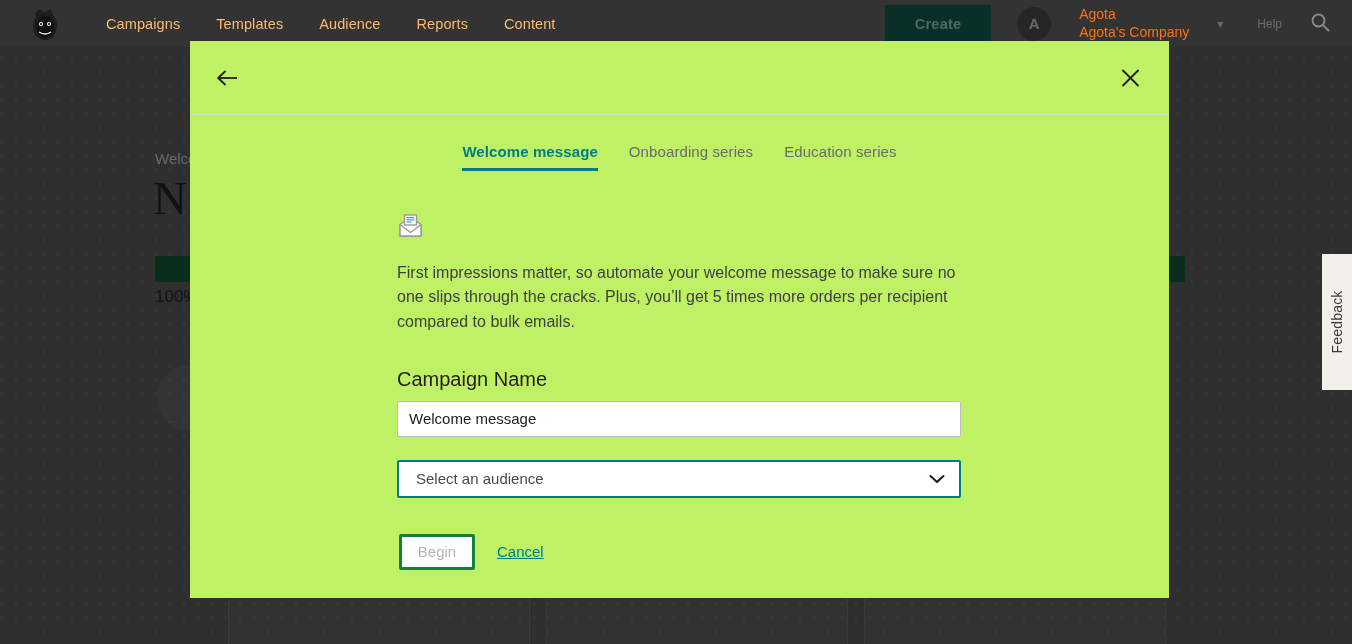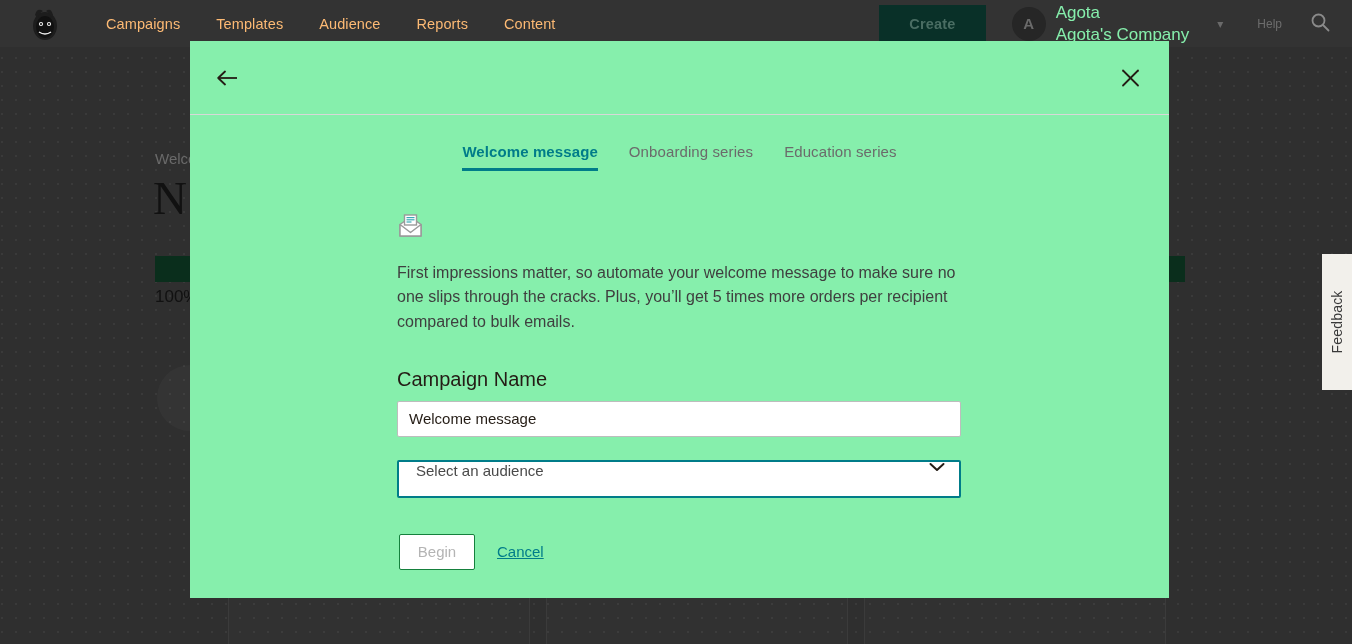--- a/index.html
+++ b/index.html
@@ -91,23 +91,24 @@
     background: #262626;
     color: #6a6a6a;
     display: flex;
     align-items: center;
     justify-content: center;
     font-size: 15px;
     font-weight: bold;
   }
   .bg-acct-text {
     line-height: 1.25;
-    color: #86efac;
-    font-size: 17px;
+    color: #f97316;
+    font-size: 14px;
     white-space: nowrap;
+    margin-left: 18px;
   }
   .bg-caret {
     color: #6a6a6a;
     font-size: 12px;
     margin-left: 18px;
   }
   .bg-help {
     color: #6d6d6d;
     font-size: 12px;
     margin-left: 34px;
@@ -190,21 +191,21 @@
     letter-spacing: .2px;
   }
 
   
   .modal {
     position: absolute;
     left: 190px;
     top: 41px;
     width: 979px;
     height: 557px;
-    background: #86efac;
+    background: #bef264;
     z-index: 20;
   }
 
   .modal-header {
     position: relative;
     height: 74px;
     border-bottom: 1px solid #d8d8d8;
   }
   .icon-btn {
     position: absolute;
@@ -297,21 +298,21 @@
     width: 564px;
     height: 38px;
   }
   .select-box {
     width: 100%;
     height: 100%;
     border: 2px solid #007c89;
     border-radius: 2px;
     background: #fff;
     display: flex;
-    align-items: flex-start;
+    align-items: center;
     padding: 0 14px 0 17px;
     font-size: 15px;
     color: #4a4a4a;
     cursor: pointer;
   }
   .select-chevron {
     margin-left: auto;
     color: #241c15;
     line-height: 0;
   }
@@ -319,21 +320,21 @@
   .actions {
     margin-top: 36px;
     margin-left: 209px;
     display: flex;
     align-items: center;
     gap: 22px;
   }
   .btn-begin {
     width: 76px;
     height: 36px;
-    border: 1px solid #15803d;
+    border: 3px solid #15803d;
     border-radius: 2px;
     background: #fff;
     color: #b4b4b4;
     font-size: 15px;
     font-family: inherit;
     cursor: default;
   }
   .link-cancel {
     color: #007c89;
     font-size: 15px;

